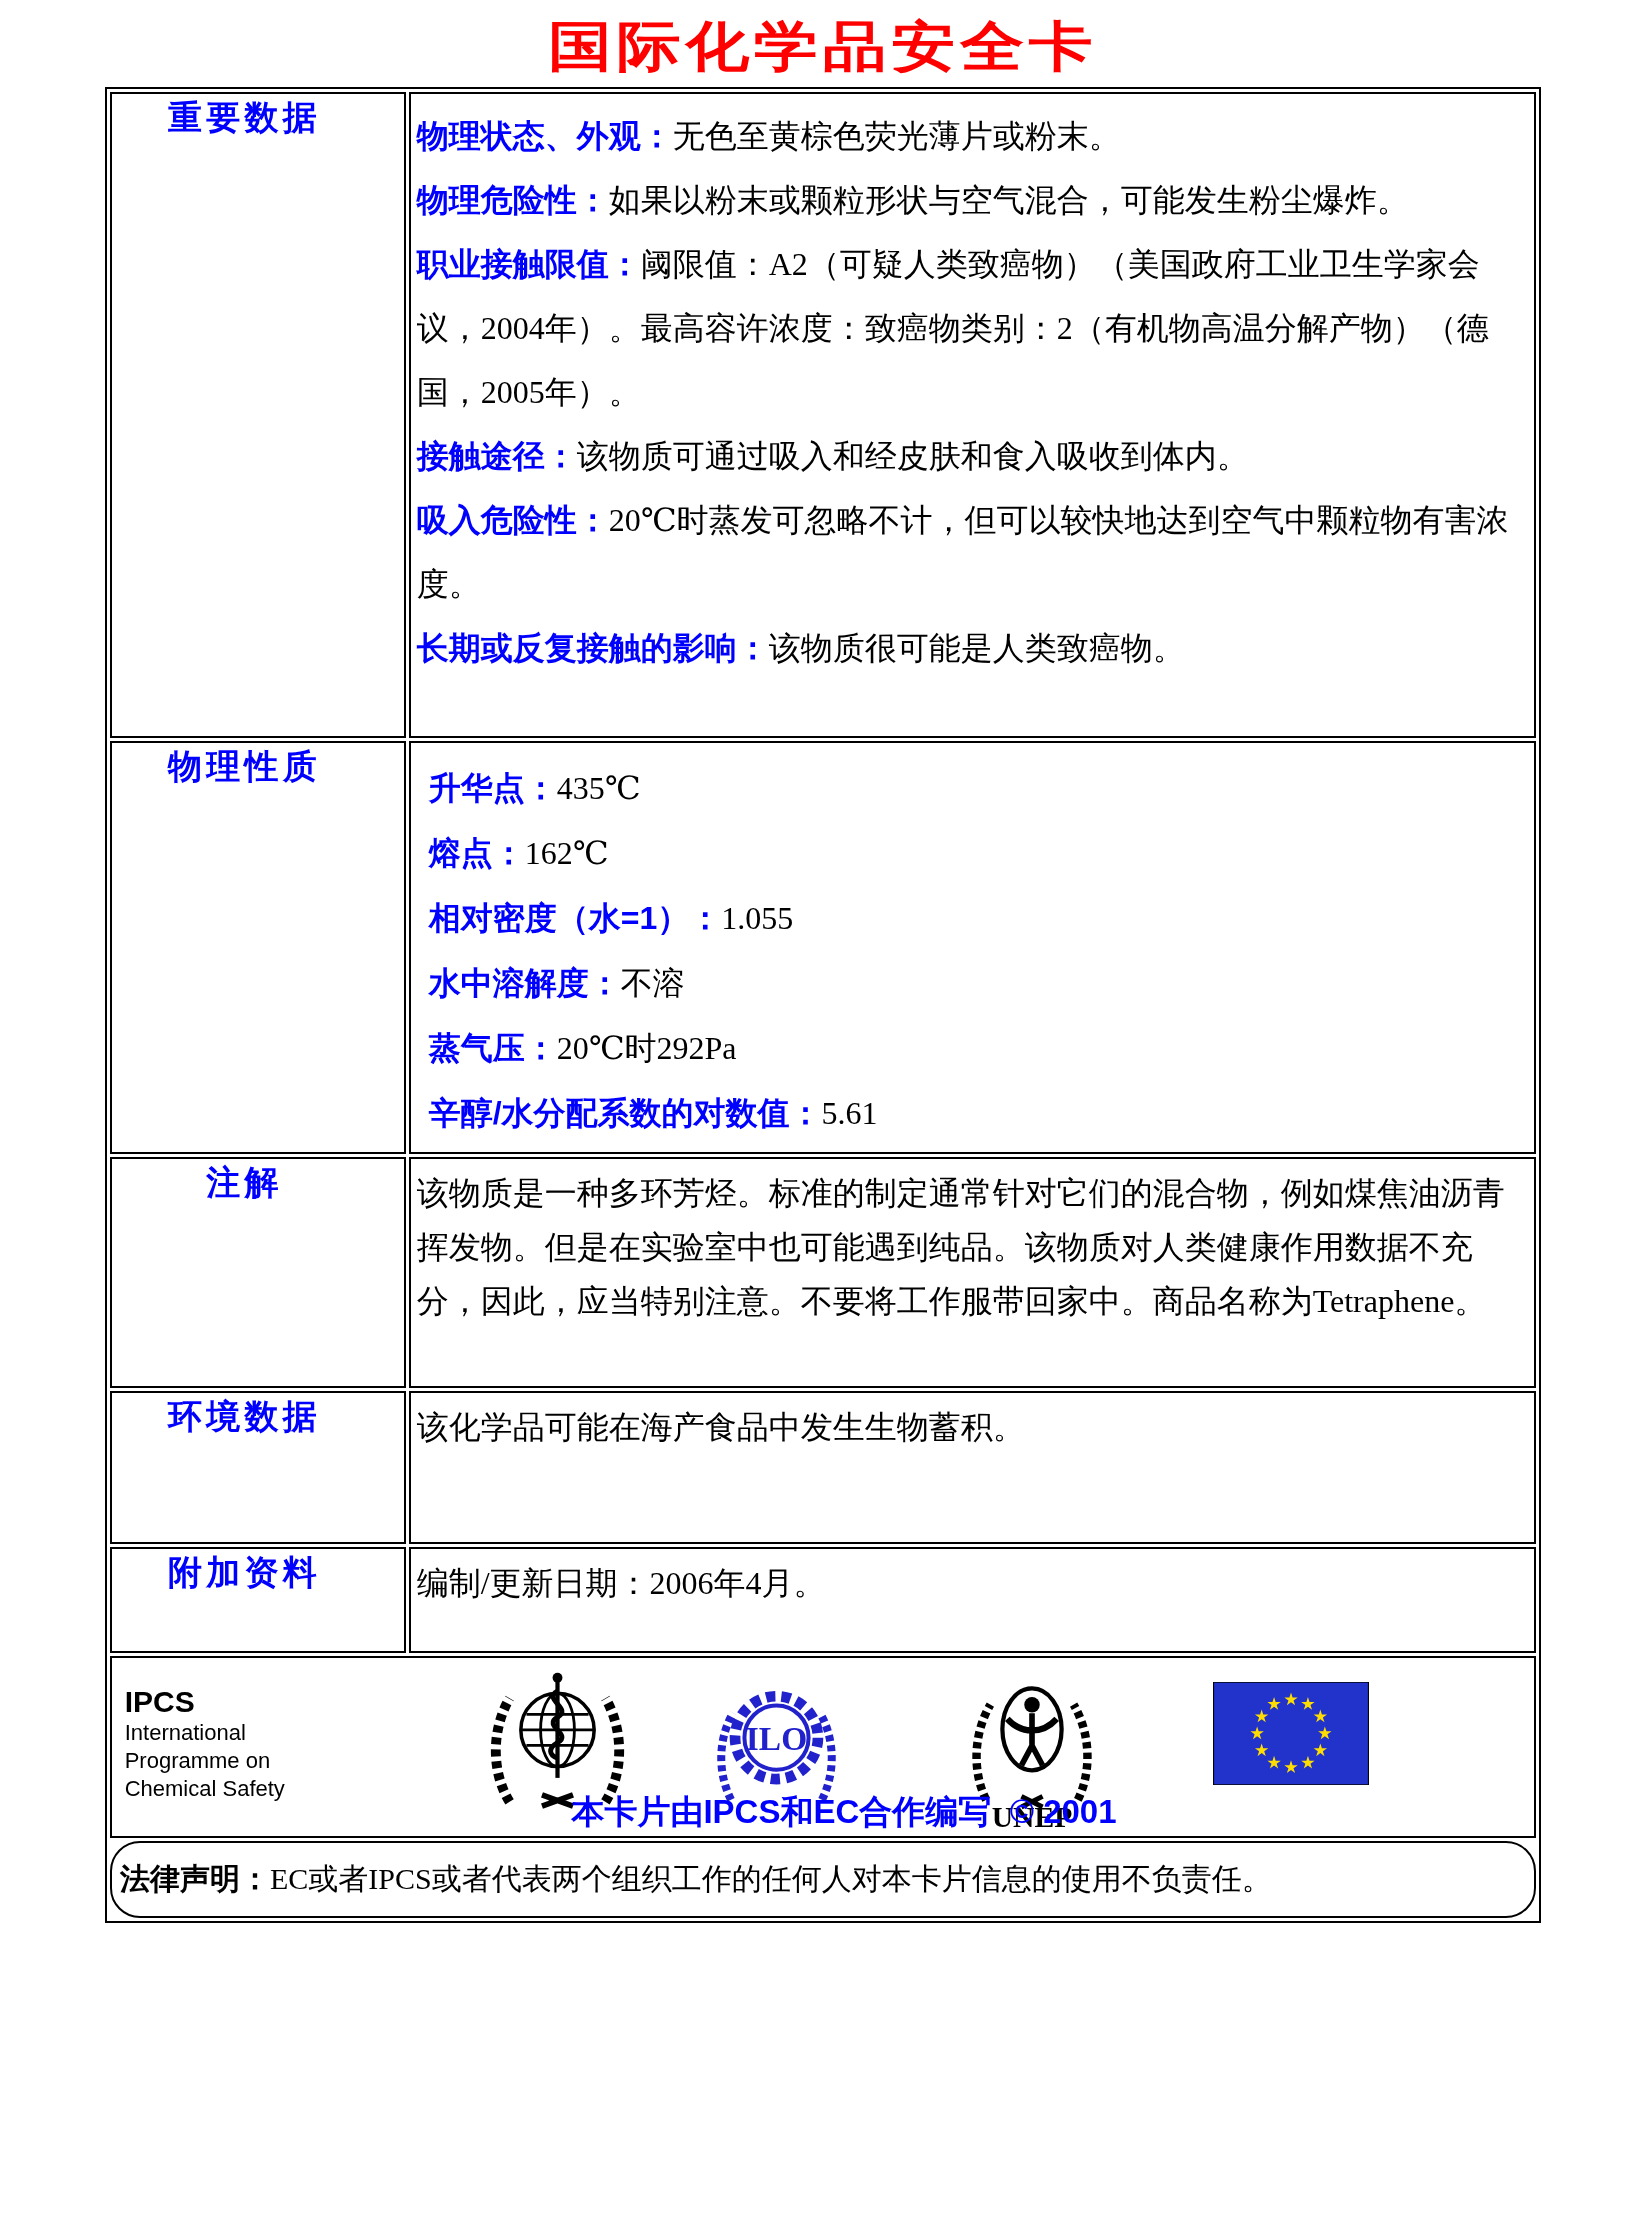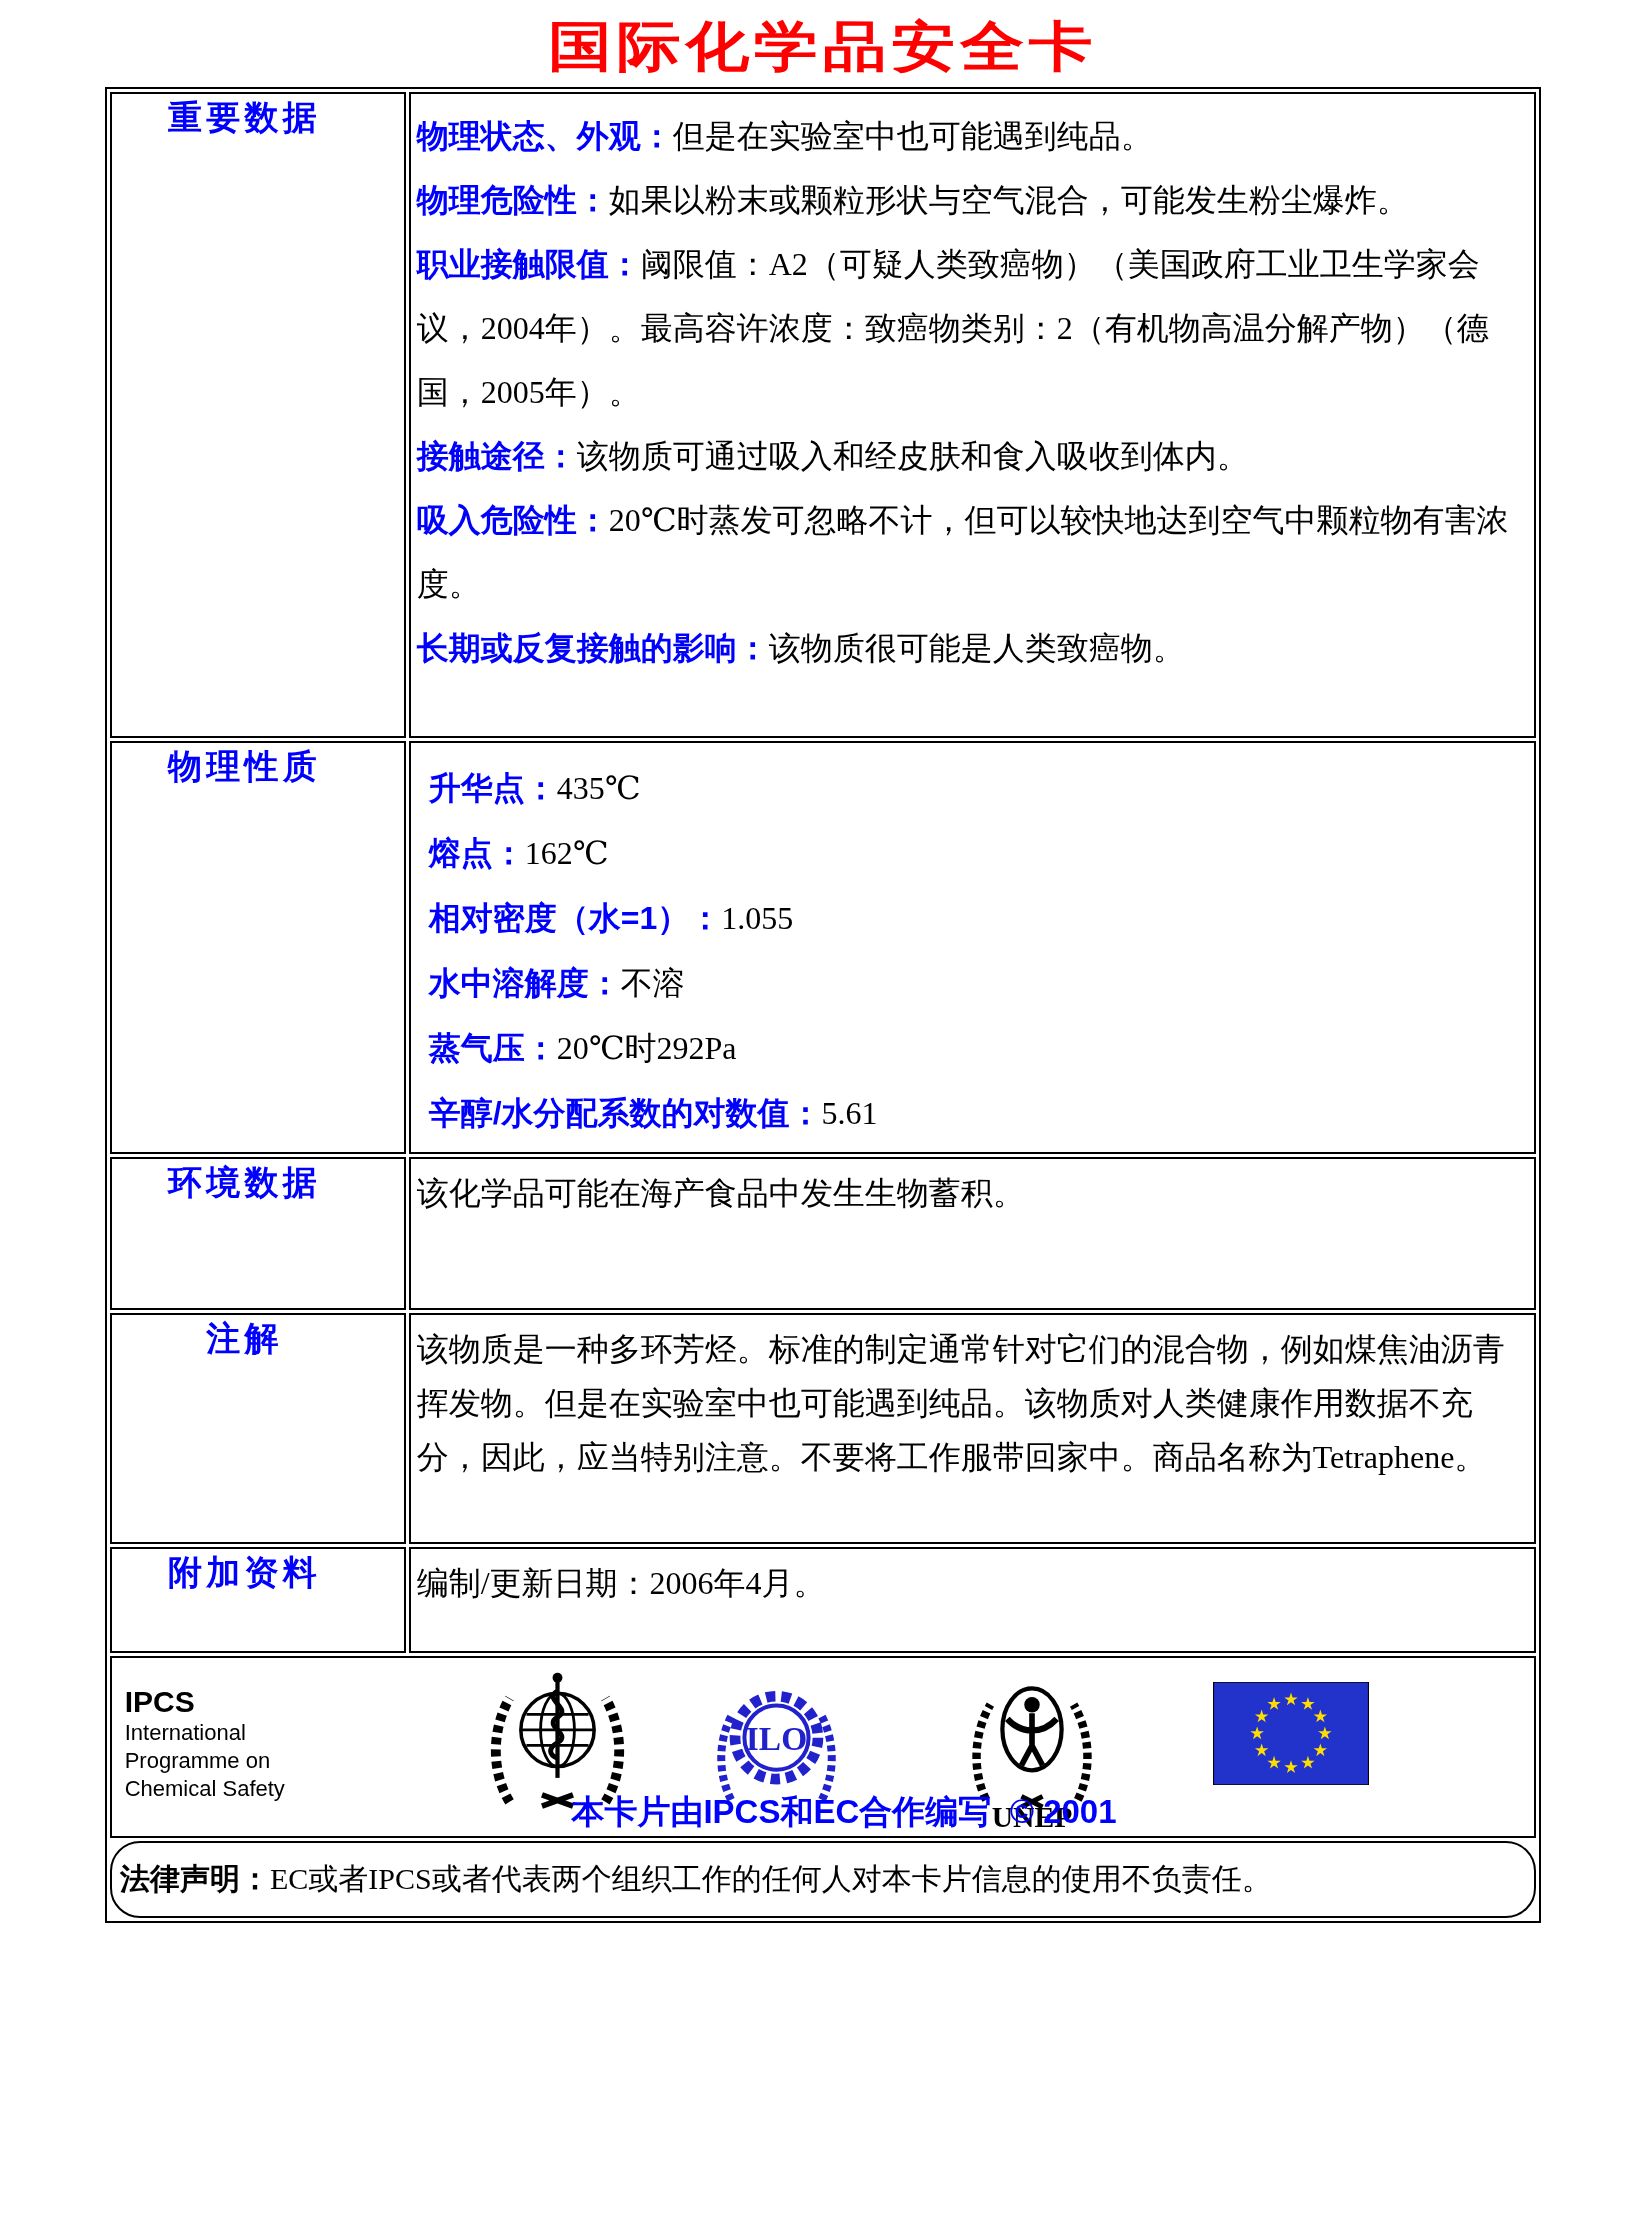--- a/index.html
+++ b/index.html
@@ -63,21 +63,21 @@
     <colgroup>
         <col style="width:263px">
         <col>
       </colgroup>
 
     <tbody>
 
     <tr>
       <td class="label-cell" style="height:640px">重要数据</td>
       <td class="content-cell" style="padding-top:10px">
-        <div class="para"><span class="blabel">物理状态、外观：</span><span>但是在实验室中也可能遇到纯品。</span></div>
+        <div class="para"><span class="blabel">物理状态、外观：</span><span>无色至黄棕色荧光薄片或粉末。</span></div>
         <div class="para"><span class="blabel">物理危险性：</span><span>如果以粉末或颗粒形状与空气混合，可能发生粉尘爆炸。</span></div>
         <div class="para"><span class="blabel">职业接触限值：</span><span>阈限值：A2（可疑人类致癌物）（美国政府工业卫生学家会议，2004年）。最高容许浓度：致癌物类别：2（有机物高温分解产物）（德国，2005年）。</span></div>
         <div class="para"><span class="blabel">接触途径：</span><span>该物质可通过吸入和经皮肤和食入吸收到体内。</span></div>
         <div class="para"><span class="blabel">吸入危险性：</span><span>20℃时蒸发可忽略不计，但可以较快地达到空气中颗粒物有害浓度。</span></div>
         <div class="para"><span class="blabel">长期或反复接触的影响：</span><span>该物质很可能是人类致癌物。</span></div>
       </td>
     </tr>
 
     <tr>
       <td class="label-cell" style="height:373px">物理性质</td>
@@ -85,30 +85,30 @@
         <div class="line"><span class="blabel">升华点：</span><span>435℃</span></div>
         <div class="line"><span class="blabel">熔点：</span><span>162℃</span></div>
         <div class="line"><span class="blabel">相对密度（水=1）：</span><span>1.055</span></div>
         <div class="line"><span class="blabel">水中溶解度：</span><span>不溶</span></div>
         <div class="line"><span class="blabel">蒸气压：</span><span>20℃时292Pa</span></div>
         <div class="line"><span class="blabel">辛醇/水分配系数的对数值：</span><span>5.61</span></div>
       </td>
     </tr>
 
     <tr>
+      <td class="label-cell" style="height:225px">注解</td>
+      <td class="content-cell">
+        <div class="plain">该物质是一种多环芳烃。标准的制定通常针对它们的混合物，例如煤焦油沥青挥发物。但是在实验室中也可能遇到纯品。该物质对人类健康作用数据不充分，因此，应当特别注意。不要将工作服带回家中。商品名称为Tetraphene。</div>
+      </td>
+    </tr>
+
+    <tr>
       <td class="label-cell" style="height:147px">环境数据</td>
       <td class="content-cell">
         <div class="plain">该化学品可能在海产食品中发生生物蓄积。</div>
-      </td>
-    </tr>
-
-    <tr>
-      <td class="label-cell" style="height:225px">注解</td>
-      <td class="content-cell">
-        <div class="plain">该物质是一种多环芳烃。标准的制定通常针对它们的混合物，例如煤焦油沥青挥发物。但是在实验室中也可能遇到纯品。该物质对人类健康作用数据不充分，因此，应当特别注意。不要将工作服带回家中。商品名称为Tetraphene。</div>
       </td>
     </tr>
 
     <tr>
       <td class="label-cell" style="height:100px">附加资料</td>
       <td class="content-cell">
         <div class="plain">编制/更新日期：2006年4月。</div>
       </td>
     </tr>
 

